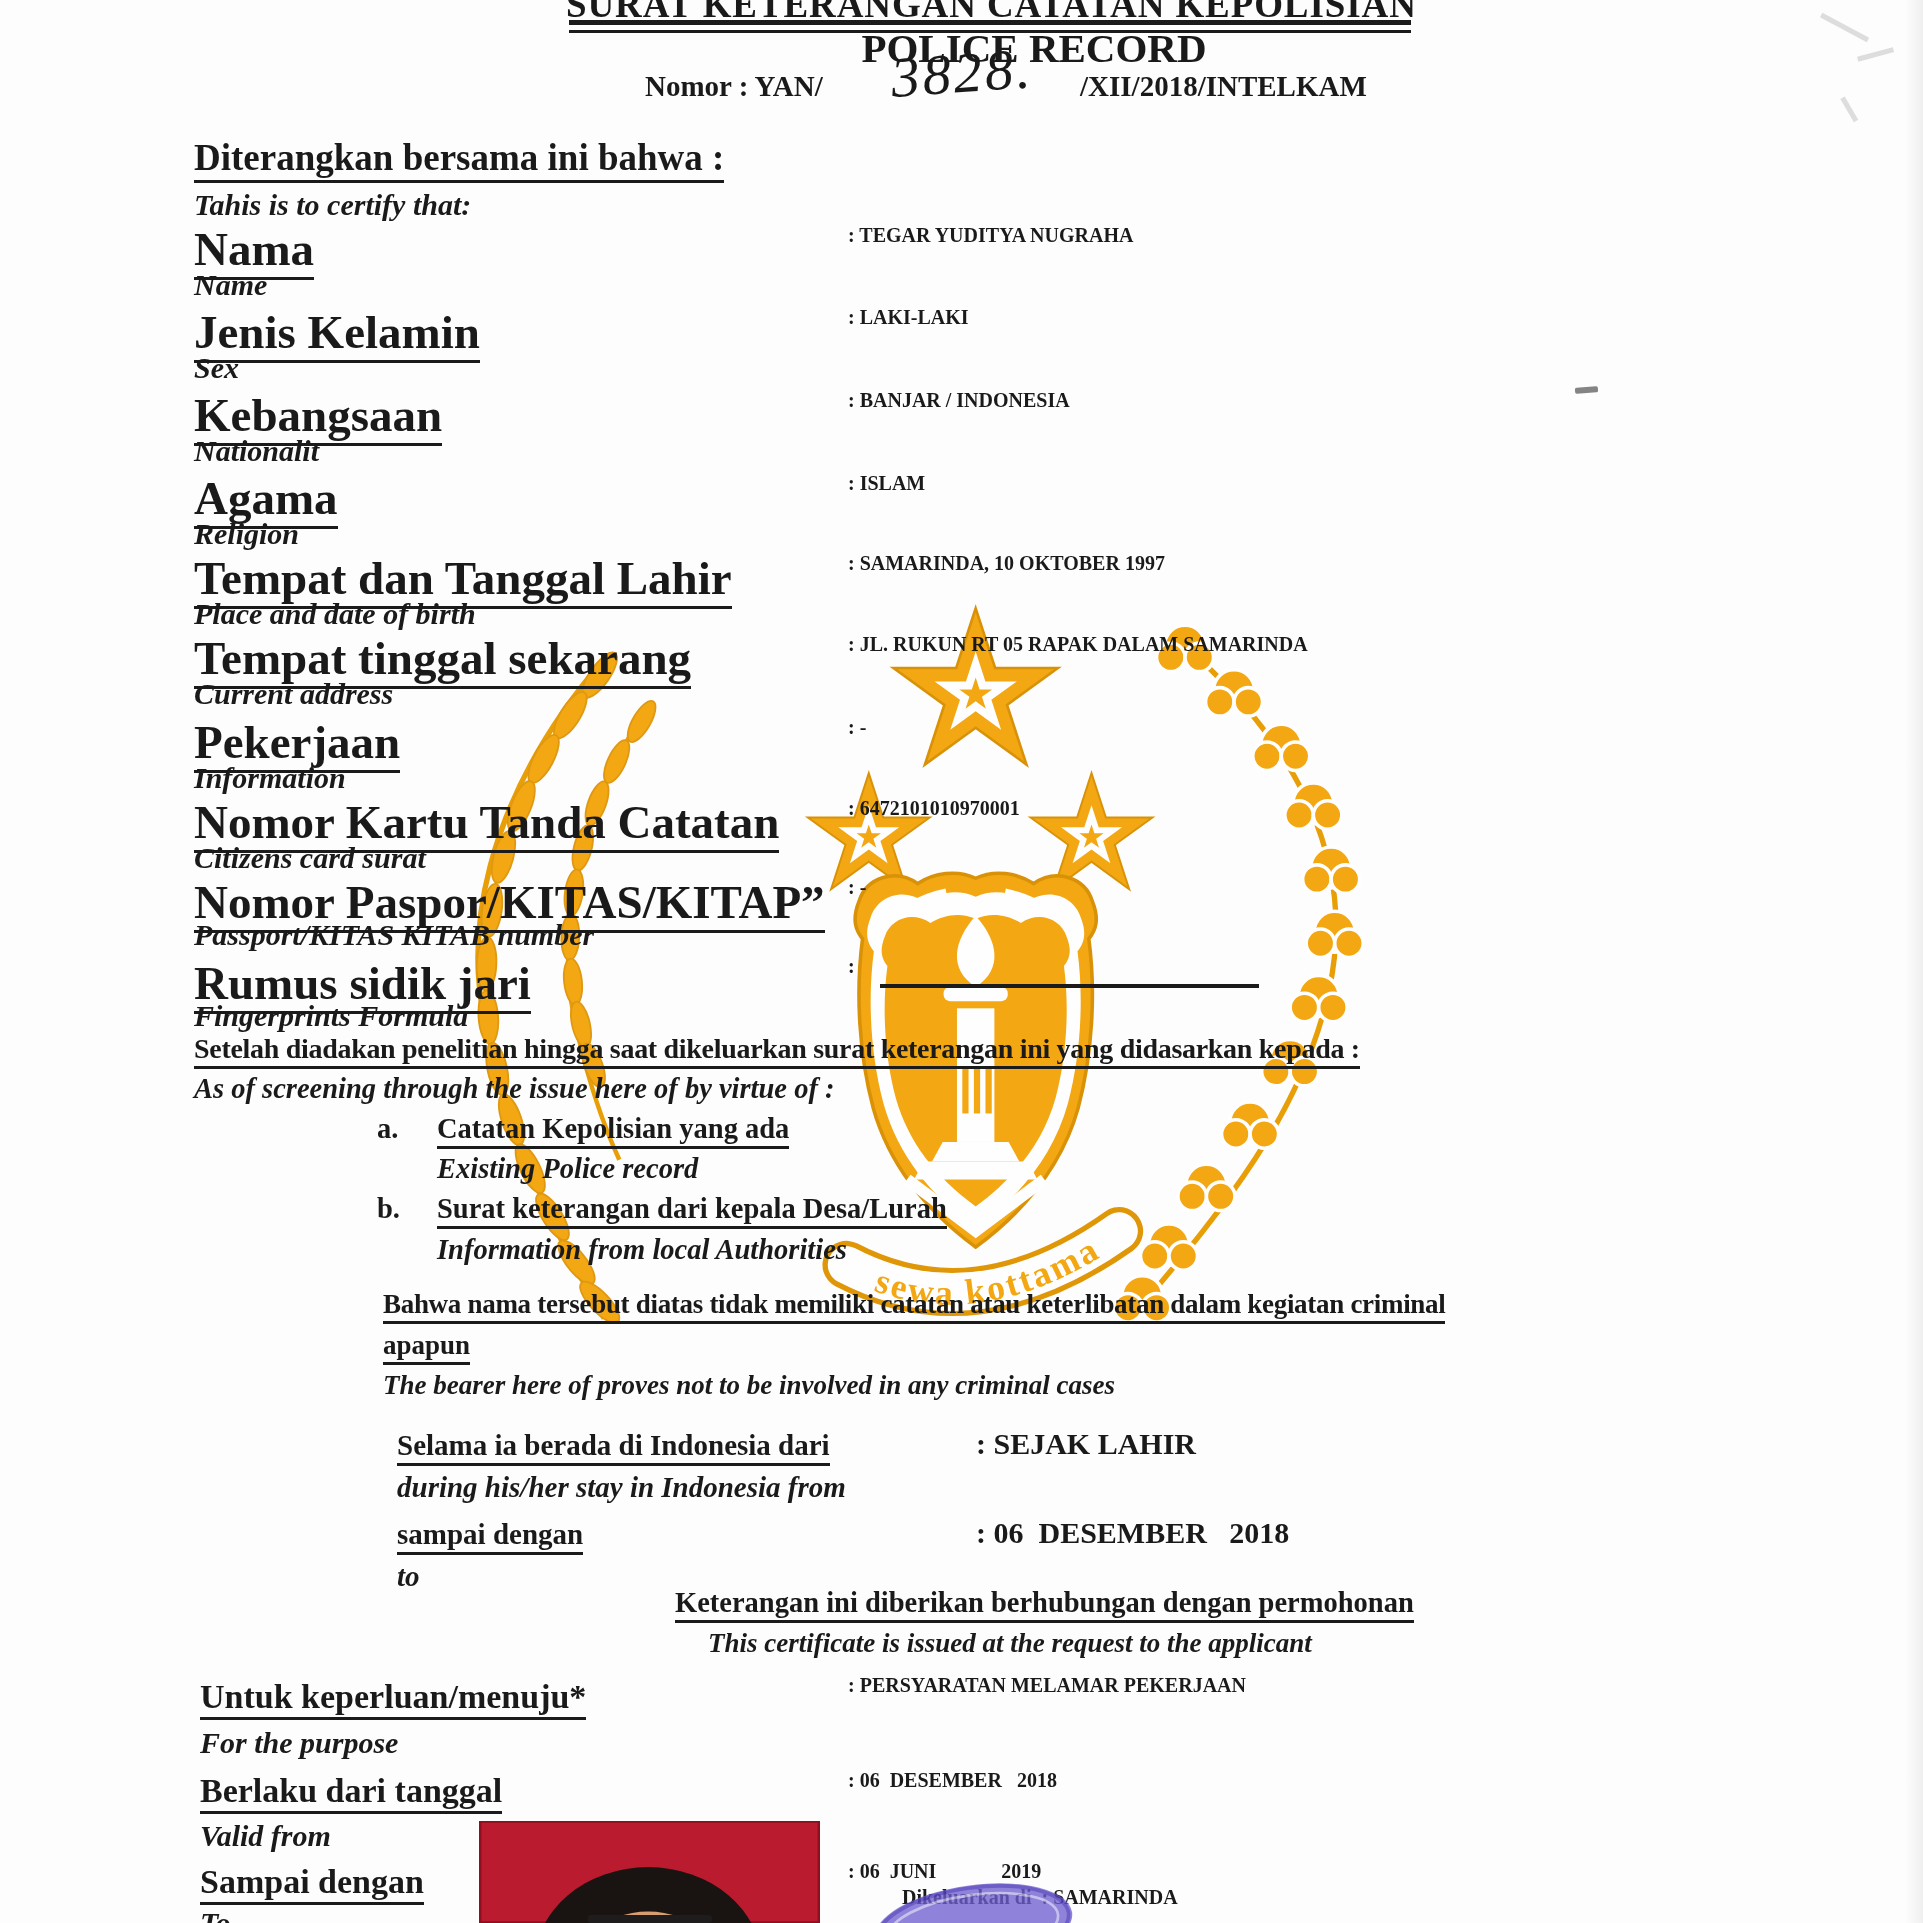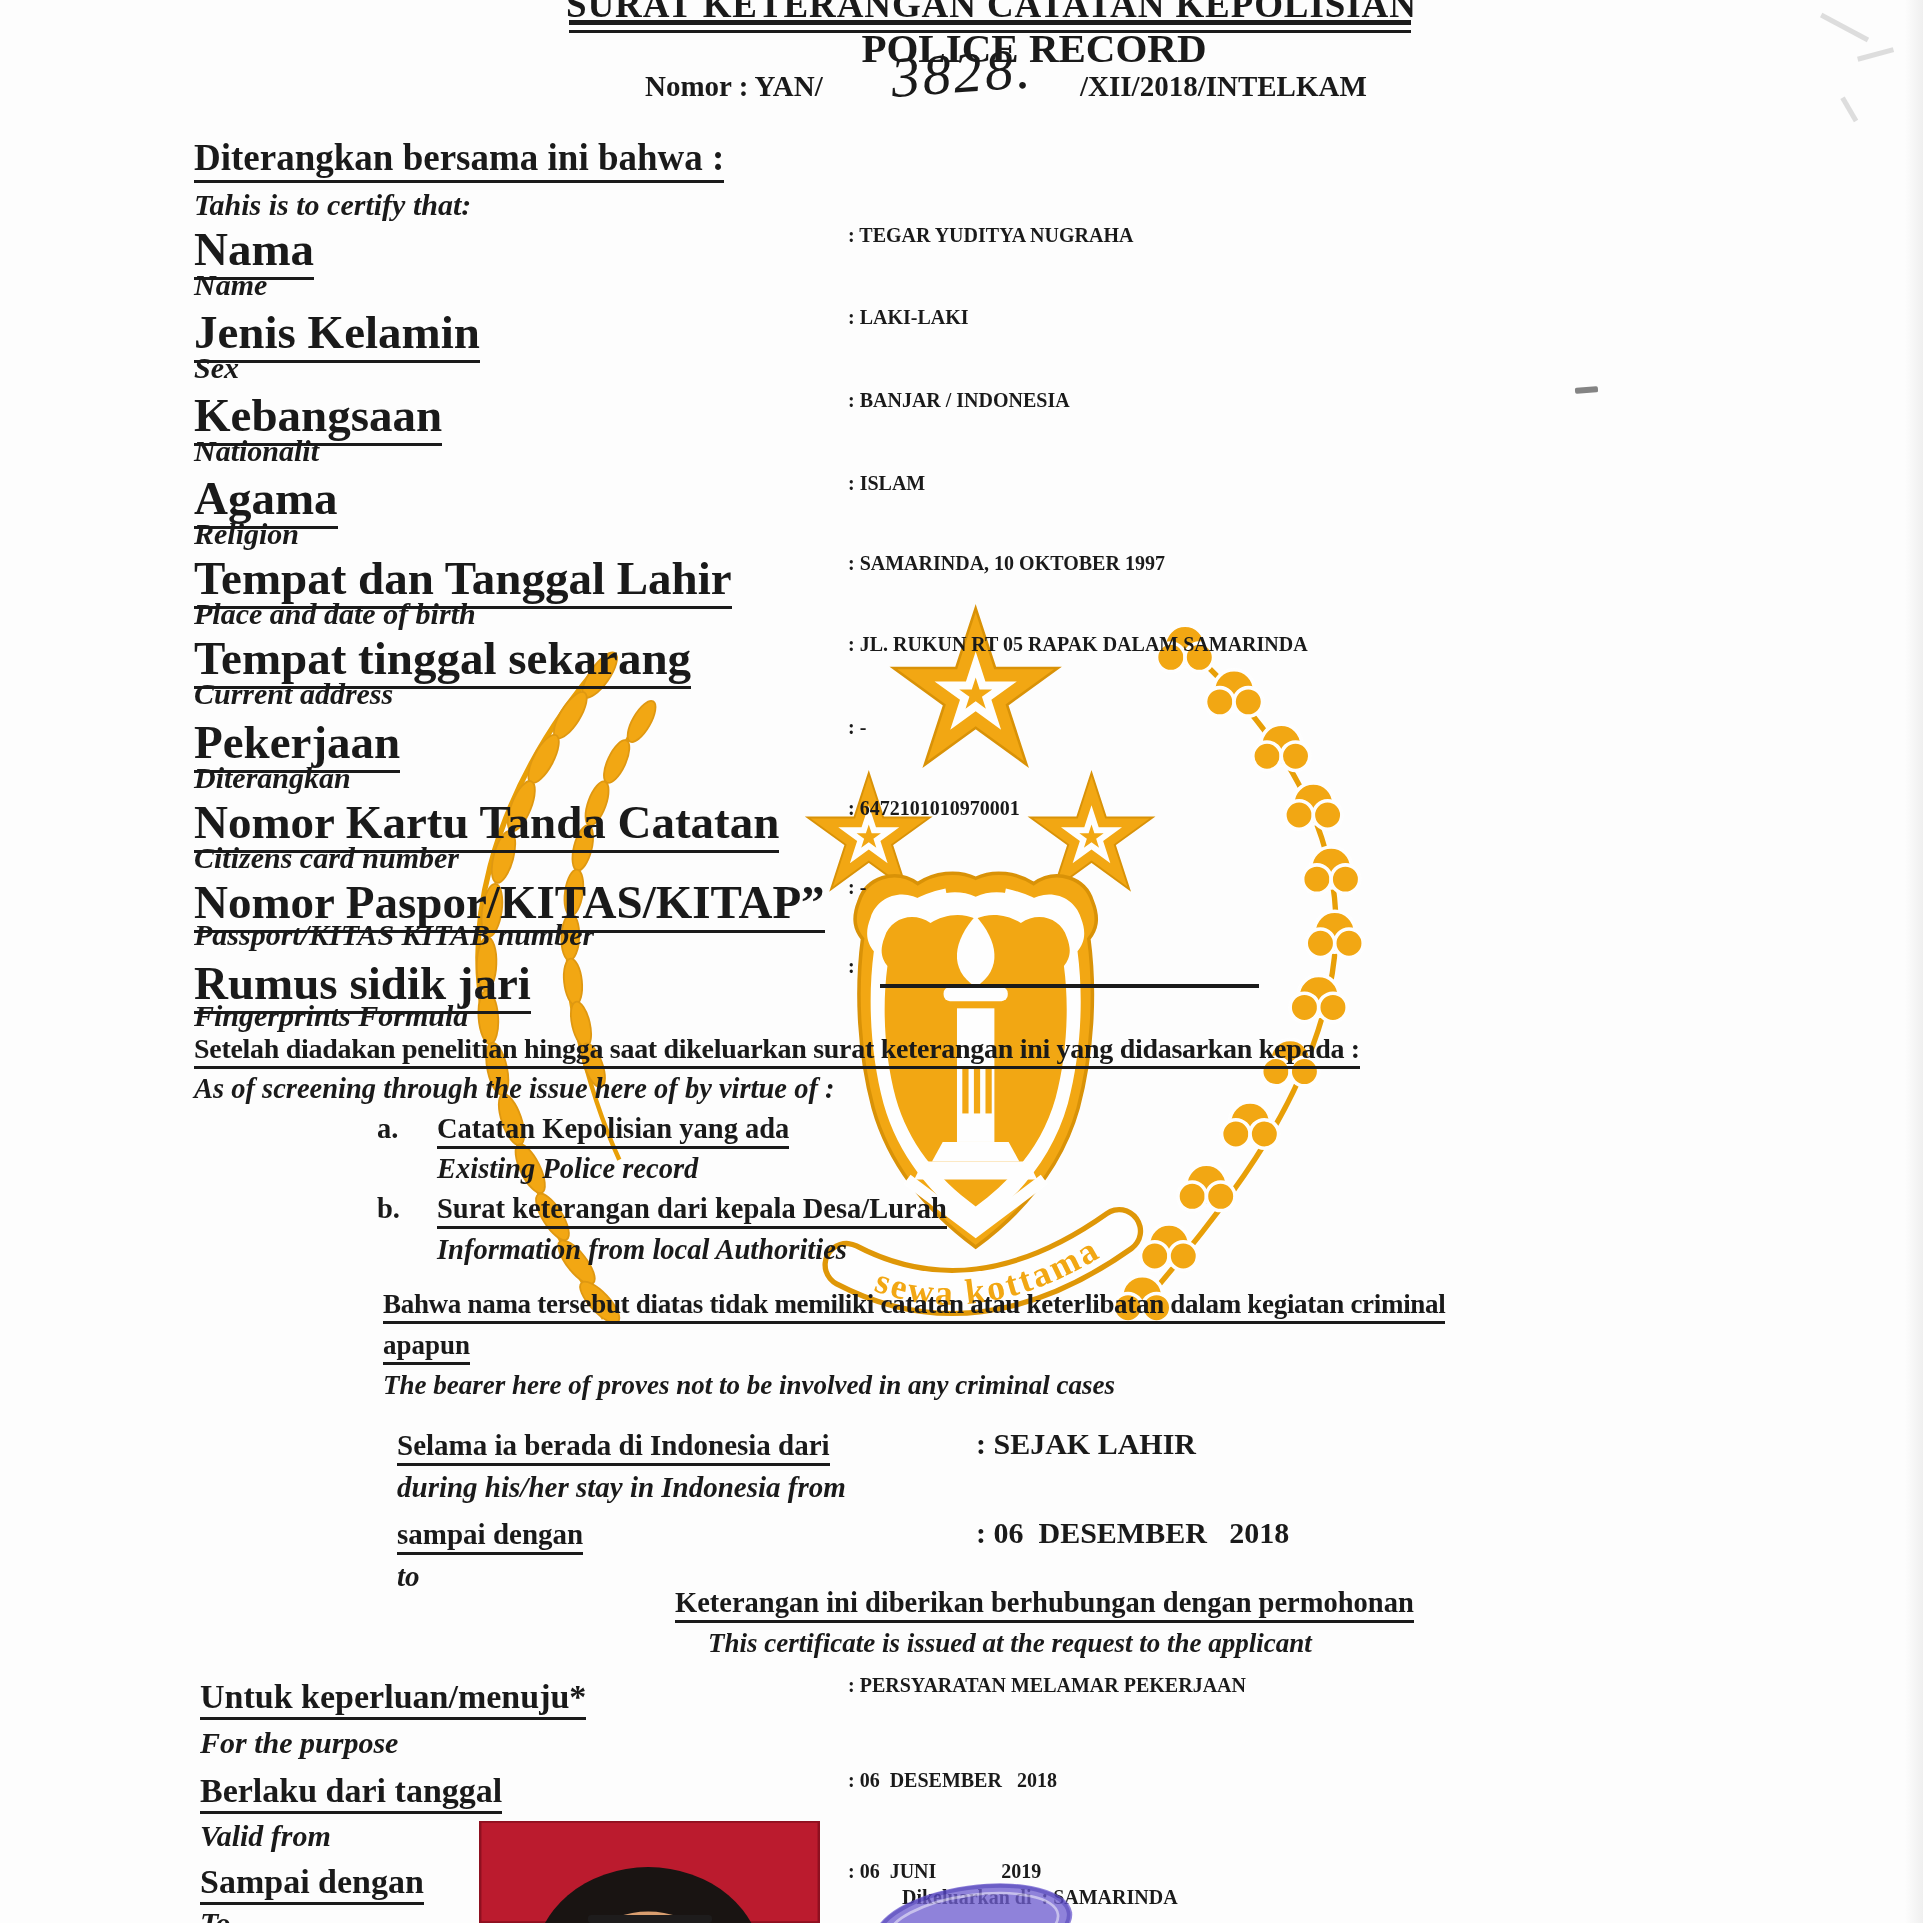--- a/index.html
+++ b/index.html
@@ -215,25 +215,25 @@
 
   <div class="abs txt f40" style="left:194px;top:554px;"><span class="u">Tempat dan Tanggal Lahir</span></div>
   <div class="abs txt f34 it" style="left:194px;top:598px;">Place and date of birth</div>
   <div class="abs txt f36" style="left:848px;top:553px;">: SAMARINDA, 10 OKTOBER 1997</div>
 
   <div class="abs txt f40" style="left:194px;top:634px;"><span class="u">Tempat tinggal sekarang</span></div>
   <div class="abs txt f34 it" style="left:194px;top:678px;">Current address</div>
   <div class="abs txt f36" style="left:848px;top:634px;">: JL. RUKUN RT 05 RAPAK DALAM SAMARINDA</div>
 
   <div class="abs txt f40" style="left:194px;top:718px;"><span class="u">Pekerjaan</span></div>
-  <div class="abs txt f34 it" style="left:194px;top:762px;">Diterangkan</div>
+  <div class="abs txt f34 it" style="left:194px;top:762px;">Information</div>
   <div class="abs txt f36" style="left:848px;top:717px;">: -</div>
 
   <div class="abs txt f40" style="left:194px;top:798px;"><span class="u">Nomor Kartu Tanda Catatan</span></div>
-  <div class="abs txt f34 it" style="left:194px;top:842px;">Citizens card number</div>
+  <div class="abs txt f34 it" style="left:194px;top:842px;">Citizens card surat</div>
   <div class="abs txt f36" style="left:848px;top:798px;">: 6472101010970001</div>
 
   <div class="abs txt f40" style="left:194px;top:878px;"><span class="u">Nomor Paspor/KITAS/KITAP”</span></div>
   <div class="abs txt f34 it" style="left:194px;top:919px;">Passport/KITAS KITAB number</div>
   <div class="abs txt f36" style="left:848px;top:877px;">: -</div>
 
   <div class="abs txt f40" style="left:194px;top:959px;"><span class="u">Rumus sidik jari</span></div>
   <div class="abs txt f34 it" style="left:194px;top:1000px;">Fingerprints Formula</div>
   <div class="abs txt f36" style="left:848px;top:956px;">:</div>
   <div class="blankline"></div>

